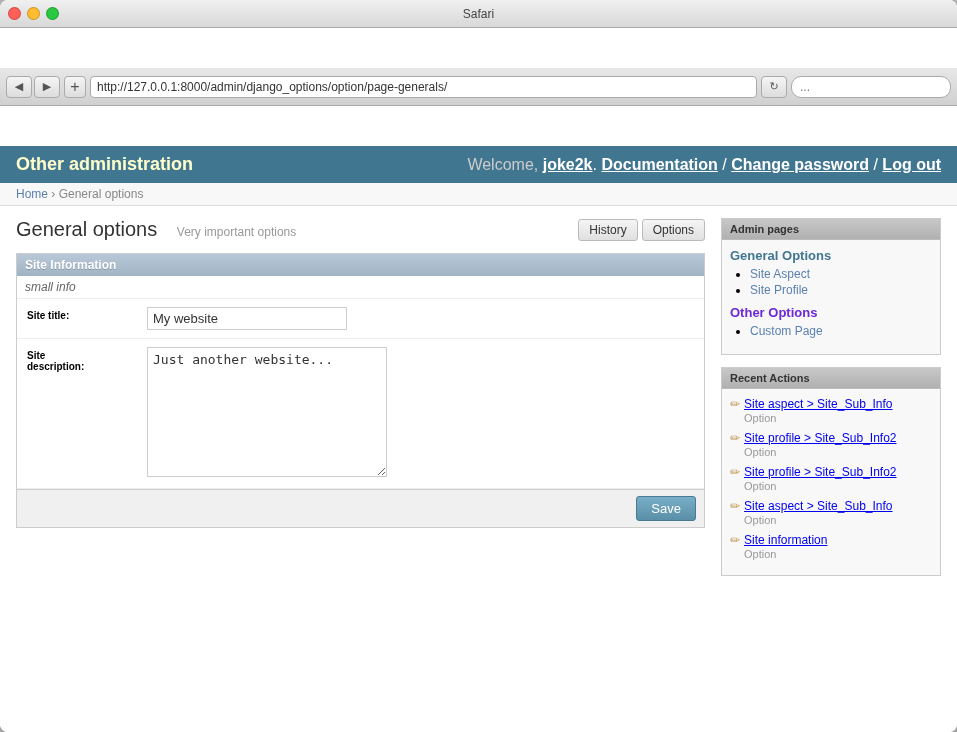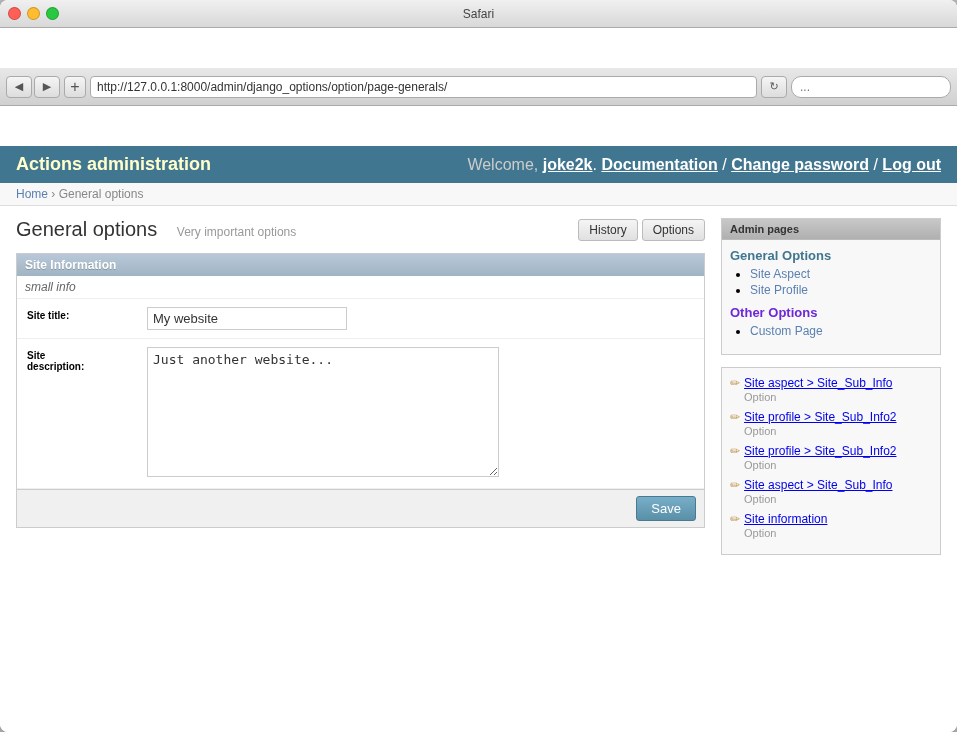--- a/index.html
+++ b/index.html
@@ -250,21 +250,21 @@
     }
     .dj-form-input {
       width: 200px;
       padding: 3px 5px;
       border: 1px solid #ccc;
       font-size: 13px;
       color: #333;
       outline: none;
     }
     .dj-form-textarea {
-      width: 352px;
+      width: 240px;
       height: 130px;
       padding: 4px 5px;
       border: 1px solid #ccc;
       font-size: 13px;
       color: #333;
       resize: both;
       outline: none;
       font-family: monospace;
     }
 
@@ -376,21 +376,21 @@
     </div>
     <button class="add-btn">+</button>
     <input class="url-bar" type="text" value="http://127.0.0.1:8000/admin/django_options/option/page-generals/" style="">
     <button class="nav-btn">↻</button>
     <input class="search-bar" type="text" placeholder="..." style="">
   </div>
 
   <div class="django-admin">
 
     <div class="dj-header">
-      <div class="dj-header-title">Actions administration</div>
+      <div class="dj-header-title">Other administration</div>
       <div class="dj-header-user">
         <span>Welcome,</span>
         <a href="#">joke2k</a>.
         <a href="#">Documentation</a> /
         <a href="#">Change password</a> /
         <a href="#">Log out</a>
       </div>
     </div>
 
     <div class="dj-breadcrumb">
@@ -457,20 +457,21 @@
             <div class="dj-other-options-title">Other Options</div>
             <ul class="dj-sidebar-list">
               <li>
                 <a href="#">Custom Page</a>
               </li>
             </ul>
           </div>
         </div>
 
         <div class="dj-sidebar-box">
+          <div class="dj-sidebar-header">Recent Actions</div>
           <div class="dj-sidebar-content">
 
             <div class="dj-recent-action">
               <span class="dj-recent-icon">✏</span>
               <div>
                 <a href="#">Site aspect &gt; Site_Sub_Info</a><br>
                 <span class="dj-recent-sub">Option</span>
               </div>
             </div>
 

